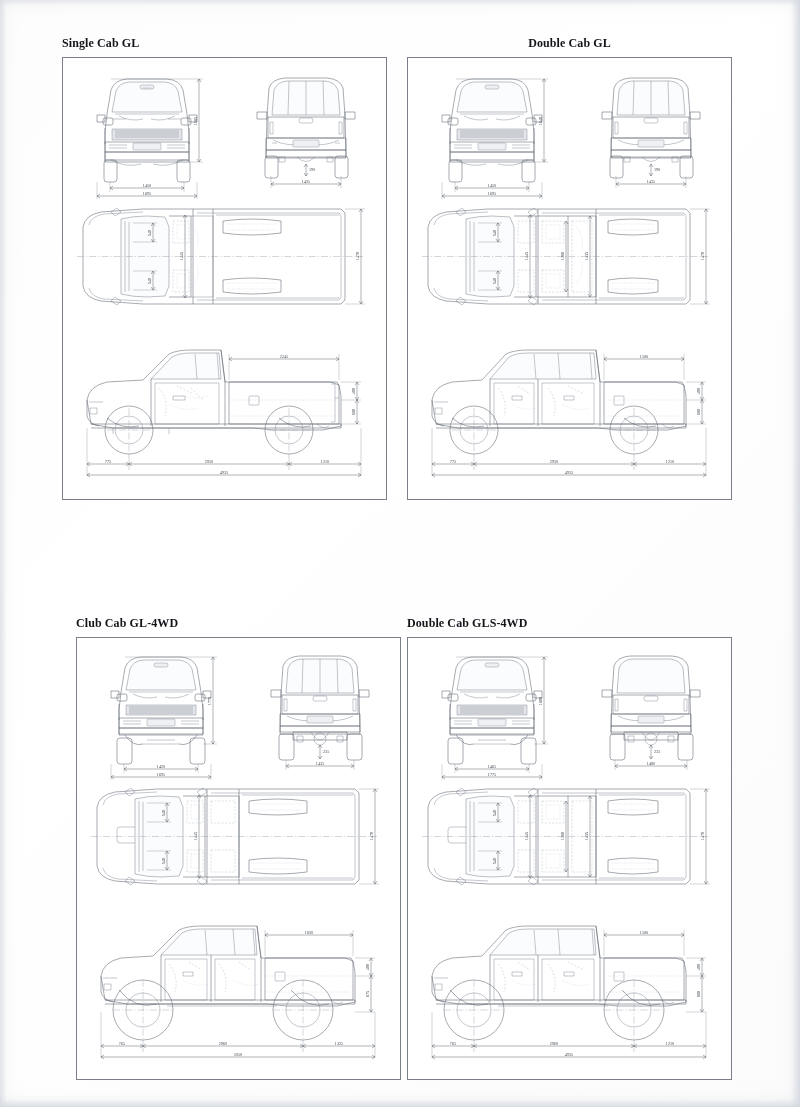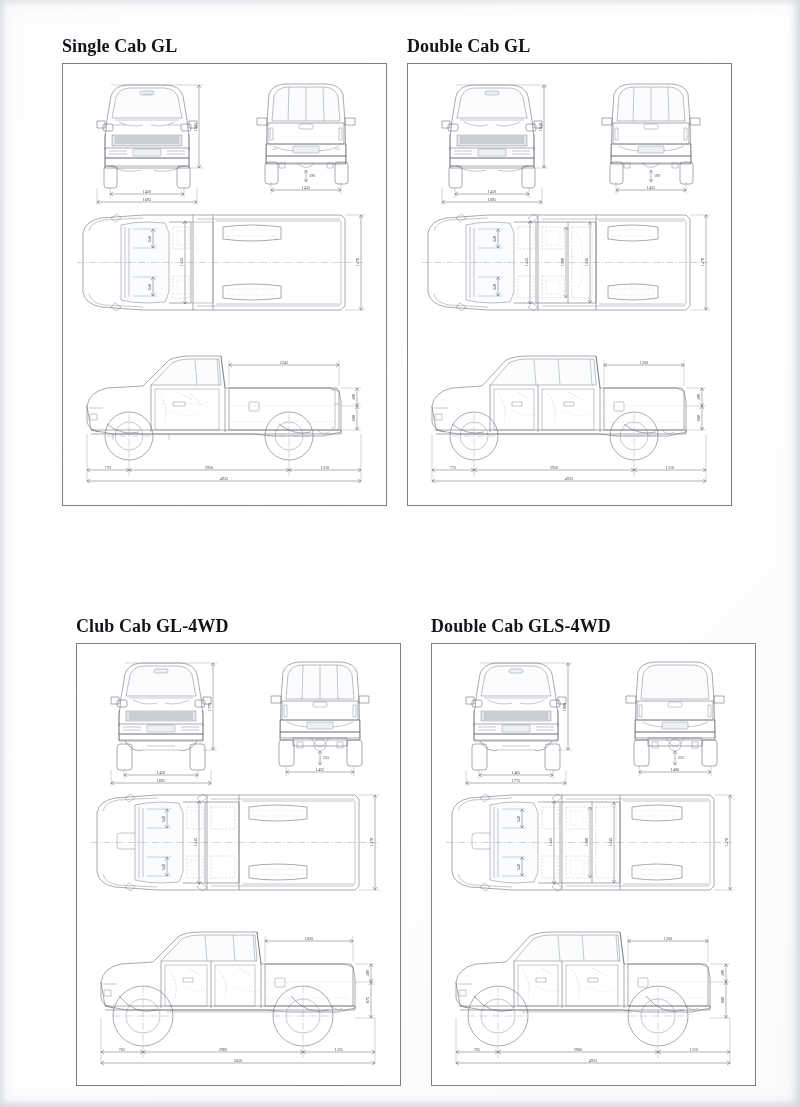--- a/index.html
+++ b/index.html
@@ -26,21 +26,21 @@
   .edge-r{position:absolute;right:0;top:0;width:9px;height:100%;
     background:linear-gradient(270deg,#e6e9ee 0%,rgba(255,255,255,0) 100%);z-index:35;}
   .edge-b{position:absolute;left:0;bottom:0;width:100%;height:8px;
     background:linear-gradient(0deg,#e8ebf0 0%,rgba(255,255,255,0) 100%);z-index:35;}
   .edge-t{position:absolute;left:0;top:0;width:100%;height:6px;
     background:linear-gradient(180deg,#eef0f3 0%,rgba(255,255,255,0) 100%);z-index:35;}
 
   .panel{position:absolute;}
   .panel-title{
     font-family:"Liberation Serif", serif;
-    font-weight:bold;font-size:18px;color:#14151a;
+    font-weight:bold;font-size:12px;color:#14151a;
     letter-spacing:.1px;white-space:nowrap;
     margin:0 0 6px 0;padding:0;
   }
   .panel-box{
     border:1px solid #7a7f8a;
     background:#ffffff;
     position:relative;
     box-sizing:border-box;
   }
   .view{position:absolute;}
@@ -243,21 +243,21 @@
             <text class="dimt" x="252" y="125" text-anchor="middle">1210</text>
             <path class="dim" d="M14 137 L288 137"></path>
             <path class="dim" d="M17 135 L14 137 L17 139 M285 135 L288 137 L285 139"></path>
             <text class="dimt" x="151" y="136" text-anchor="middle">4935</text>
           </g>
         </svg>
       </div>
     </div>
   </div>
 
-  <div class="panel" style="left:407px;top:36px;width:325px;">
+  <div class="panel" style="left:407px;top:36px;width:325px;text-align:center;">
     <div class="panel-title">Double Cab GL</div>
     <div class="panel-box" style="width:325px;height:443px;">
 
       <div class="view" style="left:18px;top:14px;">
         <svg width="135" height="128" viewBox="0 0 135 128">
           <g>
             <path class="ln" d="M30 18 Q33 8 46 7 L86 7 Q99 8 102 18 L106 42 L108 60 L108 90 L24 90 L24 60 L26 42 Z"></path>
             <path class="glass" d="M35 19 Q38 11 48 10 L84 10 Q94 11 97 19 L101 40 L31 40 Z"></path>
             <rect class="shade2" x="59" y="13" width="14" height="4" rx="2"></rect>
             <path class="ln2" d="M34 42 L98 42"></path>
@@ -611,21 +611,21 @@
             <text class="dimt" x="252" y="127" text-anchor="middle">1325</text>
             <path class="dim" d="M14 139 L288 139"></path>
             <path class="dim" d="M17 137 L14 139 L17 141 M285 137 L288 139 L285 141"></path>
             <text class="dimt" x="151" y="138" text-anchor="middle">5050</text>
           </g>
         </svg>
       </div>
     </div>
   </div>
 
-  <div class="panel" style="left:431px;top:616px;width:325px;">
+  <div class="panel" style="left:407px;top:616px;width:325px;">
     <div class="panel-title">Double Cab GLS-4WD</div>
     <div class="panel-box" style="width:325px;height:443px;">
 
       <div class="view" style="left:18px;top:14px;">
         <svg width="135" height="128" viewBox="0 0 135 128">
           <g>
             <path class="ln" d="M30 16 Q33 6 46 5 L86 5 Q99 6 102 16 L106 40 L108 58 L108 82 L24 82 L24 58 L26 40 Z"></path>
             <path class="glass" d="M35 17 Q38 9 48 8 L84 8 Q94 9 97 17 L101 38 L31 38 Z"></path>
             <rect class="shade2" x="59" y="11" width="14" height="4" rx="2"></rect>
             <path class="ln2" d="M34 40 L98 40"></path>

